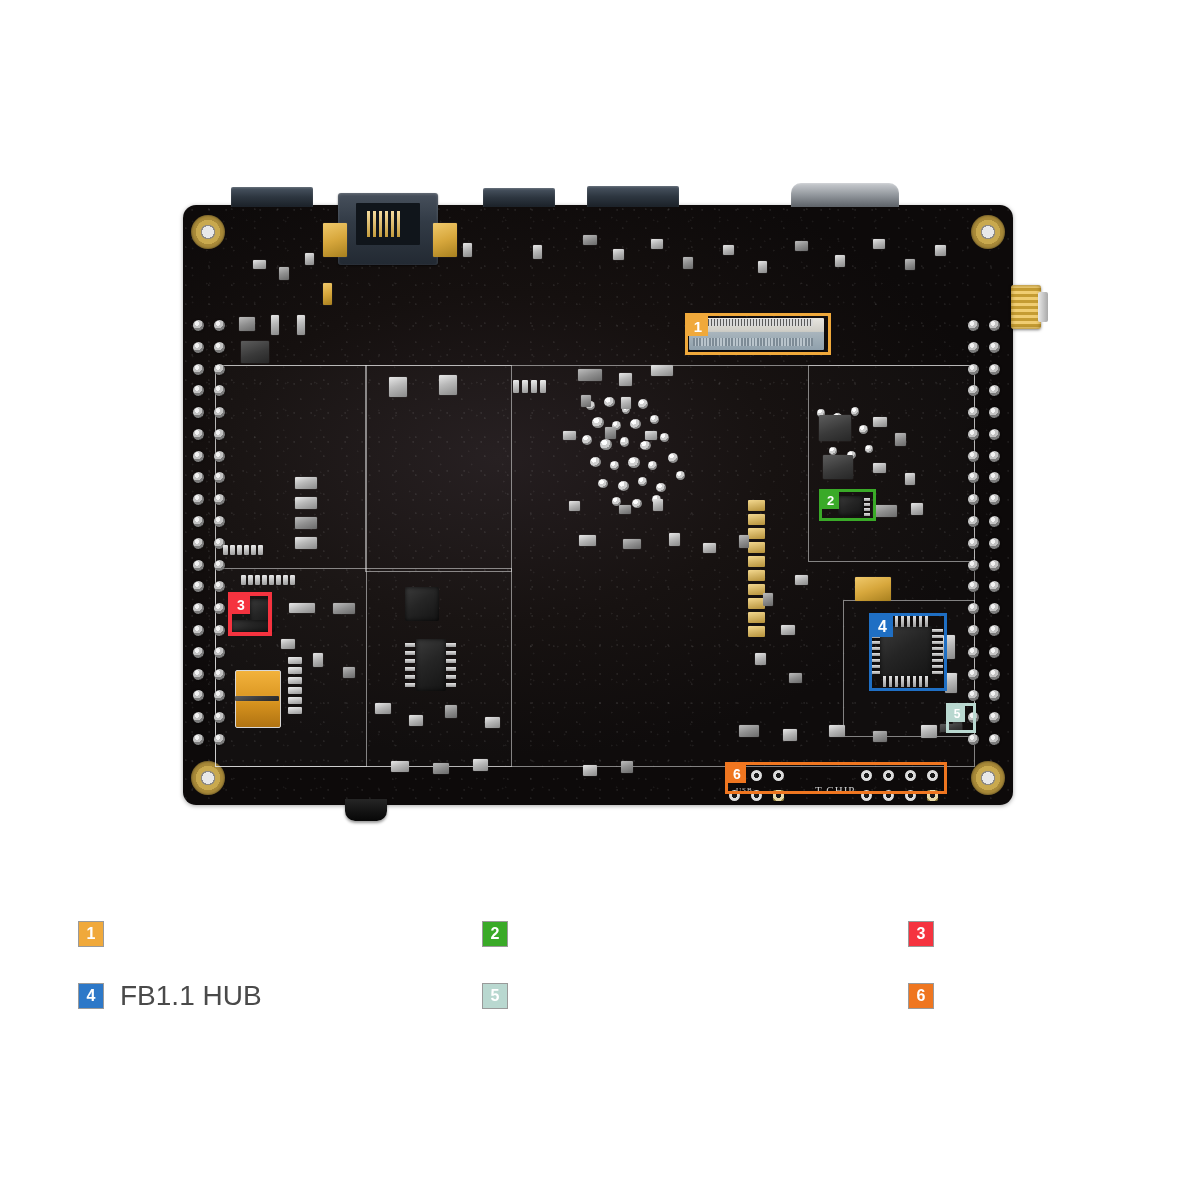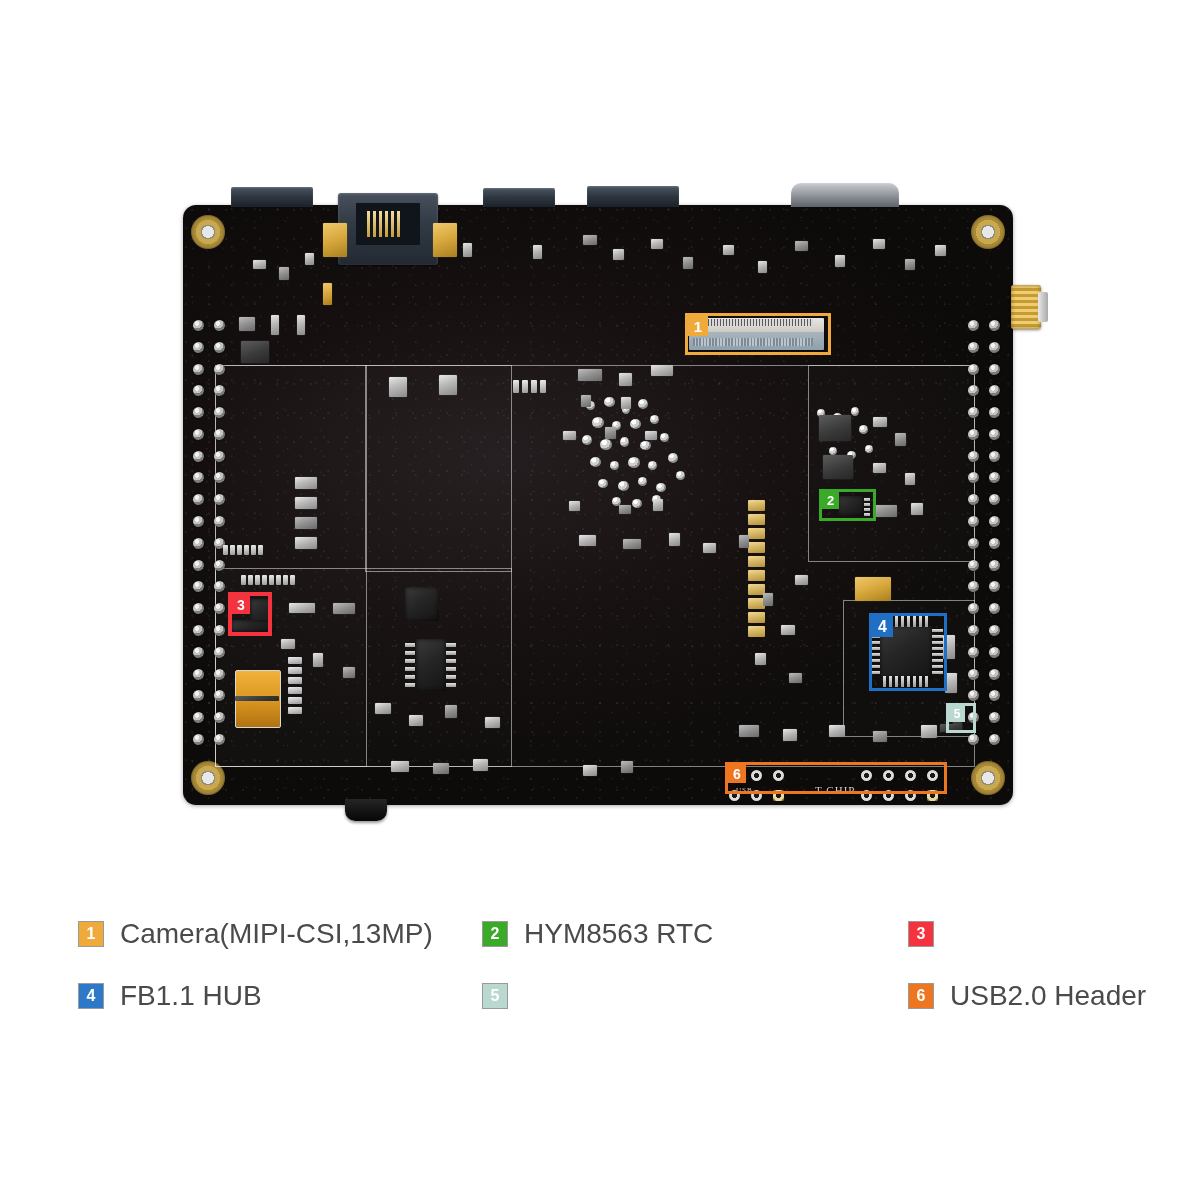--- a/index.html
+++ b/index.html
@@ -757,38 +757,35 @@
       </div>
     <div class="marker" id="marker-6" style="left: 725px; top: 762px; width: 222px; height: 32px; border: 3px solid rgb(239, 118, 32);">
         <div class="marker-badge" style="width: 18px; height: 18px; font-size: 14px; background: rgb(239, 118, 32);">6</div>
       </div>
   </div>
 
   <div id="legend">
     <div class="legend-row" style="top:0px;" id="legend-row-0">
         <div class="legend-item" style="left: 78px;">
           <div class="legend-chip" style="background: rgb(240, 169, 59);">1</div>
-          <div class="legend-label">Camera(MIPI-CSI,13MP)</div>
         </div>
         <div class="legend-item" style="left: 482px;">
           <div class="legend-chip" style="background: rgb(58, 170, 40);">2</div>
-          <div class="legend-label">HYM8563 RTC</div>
         </div>
         <div class="legend-item" style="left: 908px;">
           <div class="legend-chip" style="background: rgb(245, 51, 63);">3</div>
         </div>
       </div>
     <div class="legend-row" style="top:62px;" id="legend-row-1">
         <div class="legend-item" style="left: 78px;">
           <div class="legend-chip" style="background: rgb(45, 120, 200);">4</div>
           <div class="legend-label">FB1.1 HUB</div>
         </div>
         <div class="legend-item" style="left: 482px;">
           <div class="legend-chip" style="background: rgb(185, 216, 208);">5</div>
         </div>
         <div class="legend-item" style="left: 908px;">
           <div class="legend-chip" style="background: rgb(239, 118, 32);">6</div>
-          <div class="legend-label">USB2.0 Header</div>
         </div>
       </div>
   </div>
 
 </div>
 
 </body></html>

